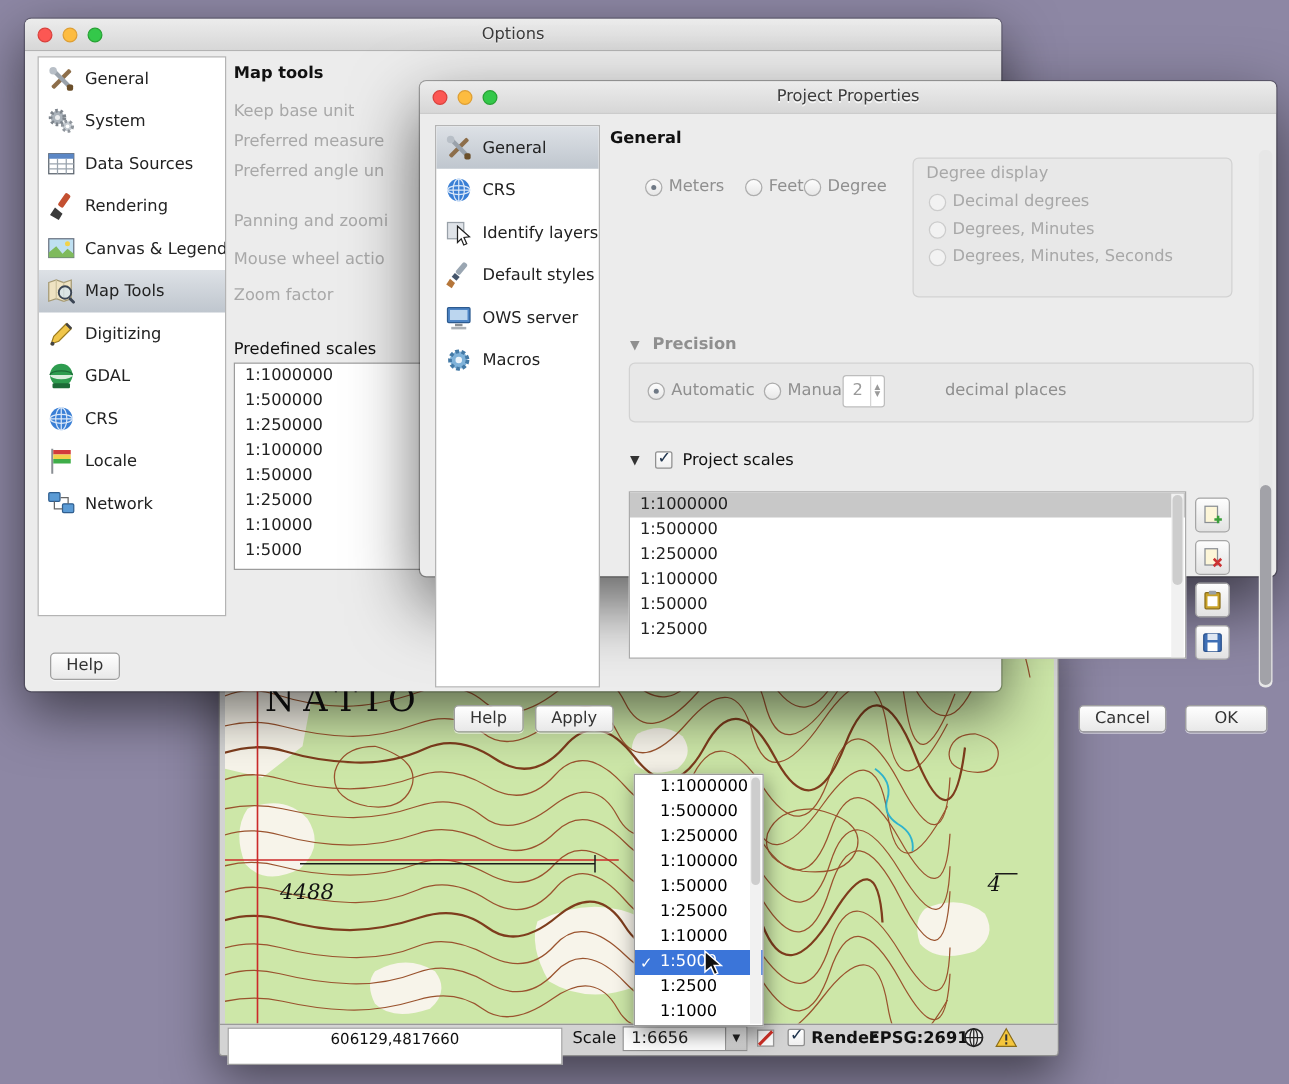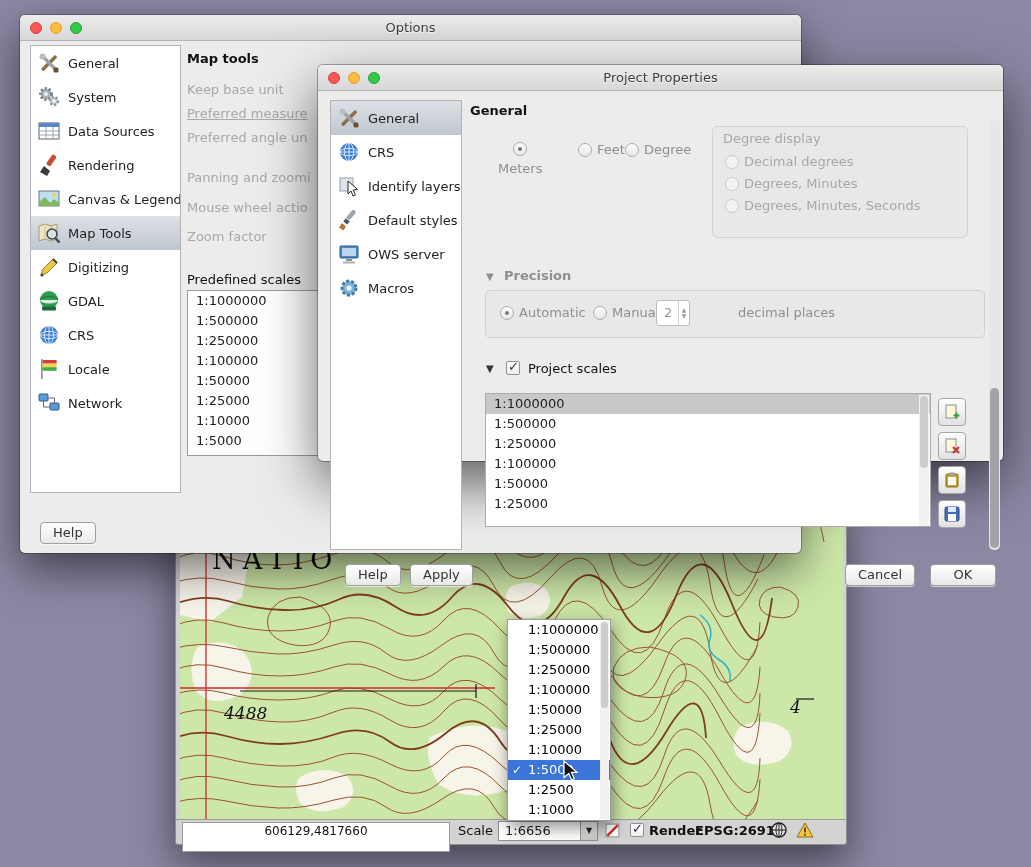--- a/index.html
+++ b/index.html
@@ -78,21 +78,21 @@
   
   #options-window { left:20px; top:15px; width:781px; height:538px; }
   #ow-sidebar { left:10px; top:30px; width:151px; height:448px; }
   #ow-header { left:167px; top:36px; font-weight:bold; color:#111; }
   .ow-field { position:absolute; left:167px; white-space:nowrap; }
   #ow-scales-label { left:167px; top:257px; color:#111; }
   #ow-scale-list { left:167px; top:275px; width:240px; height:166px; }
   #ow-help-btn { left:20px; top:507px; }
 
   
-  #pp-window { left:318px; top:65px; width:685px; height:396px;
+  #pp-window { left:336px; top:65px; width:685px; height:396px;
     box-shadow:0 22px 55px rgba(0,0,0,.6), 0 0 0 1px rgba(0,0,0,.3); }
   #pp-sidebar { left:12px; top:35px; width:132px; height:450px; }
   #pp-header { left:152px; top:38px; font-weight:bold; color:#111; }
   #pp-degree-box { left:394px; top:61px; width:256px; height:112px; }
   #pp-precision-box { left:167px; top:225px; width:500px; height:48px; }
   #pp-scales-list { left:167px; top:328px; width:446px; height:134px; border-color:#ababab; }
   .pp-radio-row { position:absolute; display:flex; align-items:center; gap:5px; }
 
   
   #map-window { position:absolute; left:175px; top:497px; width:672px; height:348px;
@@ -332,21 +332,21 @@
             <rect x="13" y="12" width="9" height="7" rx="1" fill="#5b9bd5" stroke="#2f5e8f"></rect>
             <path d="M6.5 10 v6 h6.5 M17.5 12 v-5 h-6" stroke="#666" fill="none"></path>
           </svg>
         </span>
       <span class="side-label">Network</span>
     </div>
   </div>
 
   <div id="ow-header" class="abs">Map tools</div>
   <div class="ow-field disabled-text" style="top:67px;">Keep base unit</div>
-  <div class="ow-field disabled-text" style="top:91px;text-decoration:underline;">Preferred measure</div>
+  <div class="ow-field disabled-text" style="top:91px;">Preferred measure</div>
   <div class="ow-field disabled-text" style="top:115px;">Preferred angle un</div>
   <div class="ow-field disabled-text" style="top:155px;">Panning and zoomi</div>
   <div class="ow-field disabled-text" style="top:185px;">Mouse wheel actio</div>
   <div class="ow-field disabled-text" style="top:214px;">Zoom factor</div>
 
   <div id="ow-scales-label" class="abs">Predefined scales</div>
   <div id="ow-scale-list" class="list-box">
     <div class="list-row">1:1000000</div>
     <div class="list-row">1:500000</div>
     <div class="list-row">1:250000</div>
@@ -430,21 +430,21 @@
             <circle cx="12" cy="12" r="2.6" fill="#eaf3fa"></circle>
           </svg>
         </span>
       <span class="side-label">Macros</span>
     </div>
   </div>
 
   <div id="pp-header" class="abs">General</div>
 
   
-  <div class="pp-radio-row" style="left:180px; top:77px;flex-direction:column;">
+  <div class="pp-radio-row" style="left:180px; top:77px;">
     <span class="radio on"></span>
     <span class="dim-text">Meters</span>
   </div>
   <div class="pp-radio-row" style="left:260px; top:77px;align-items:flex-end;">
     <span class="radio"></span>
     <span class="dim-text">Feet</span>
   </div>
   <div class="pp-radio-row" style="left:307px; top:77px;">
     <span class="radio"></span>
     <span class="dim-text">Degree</span>

